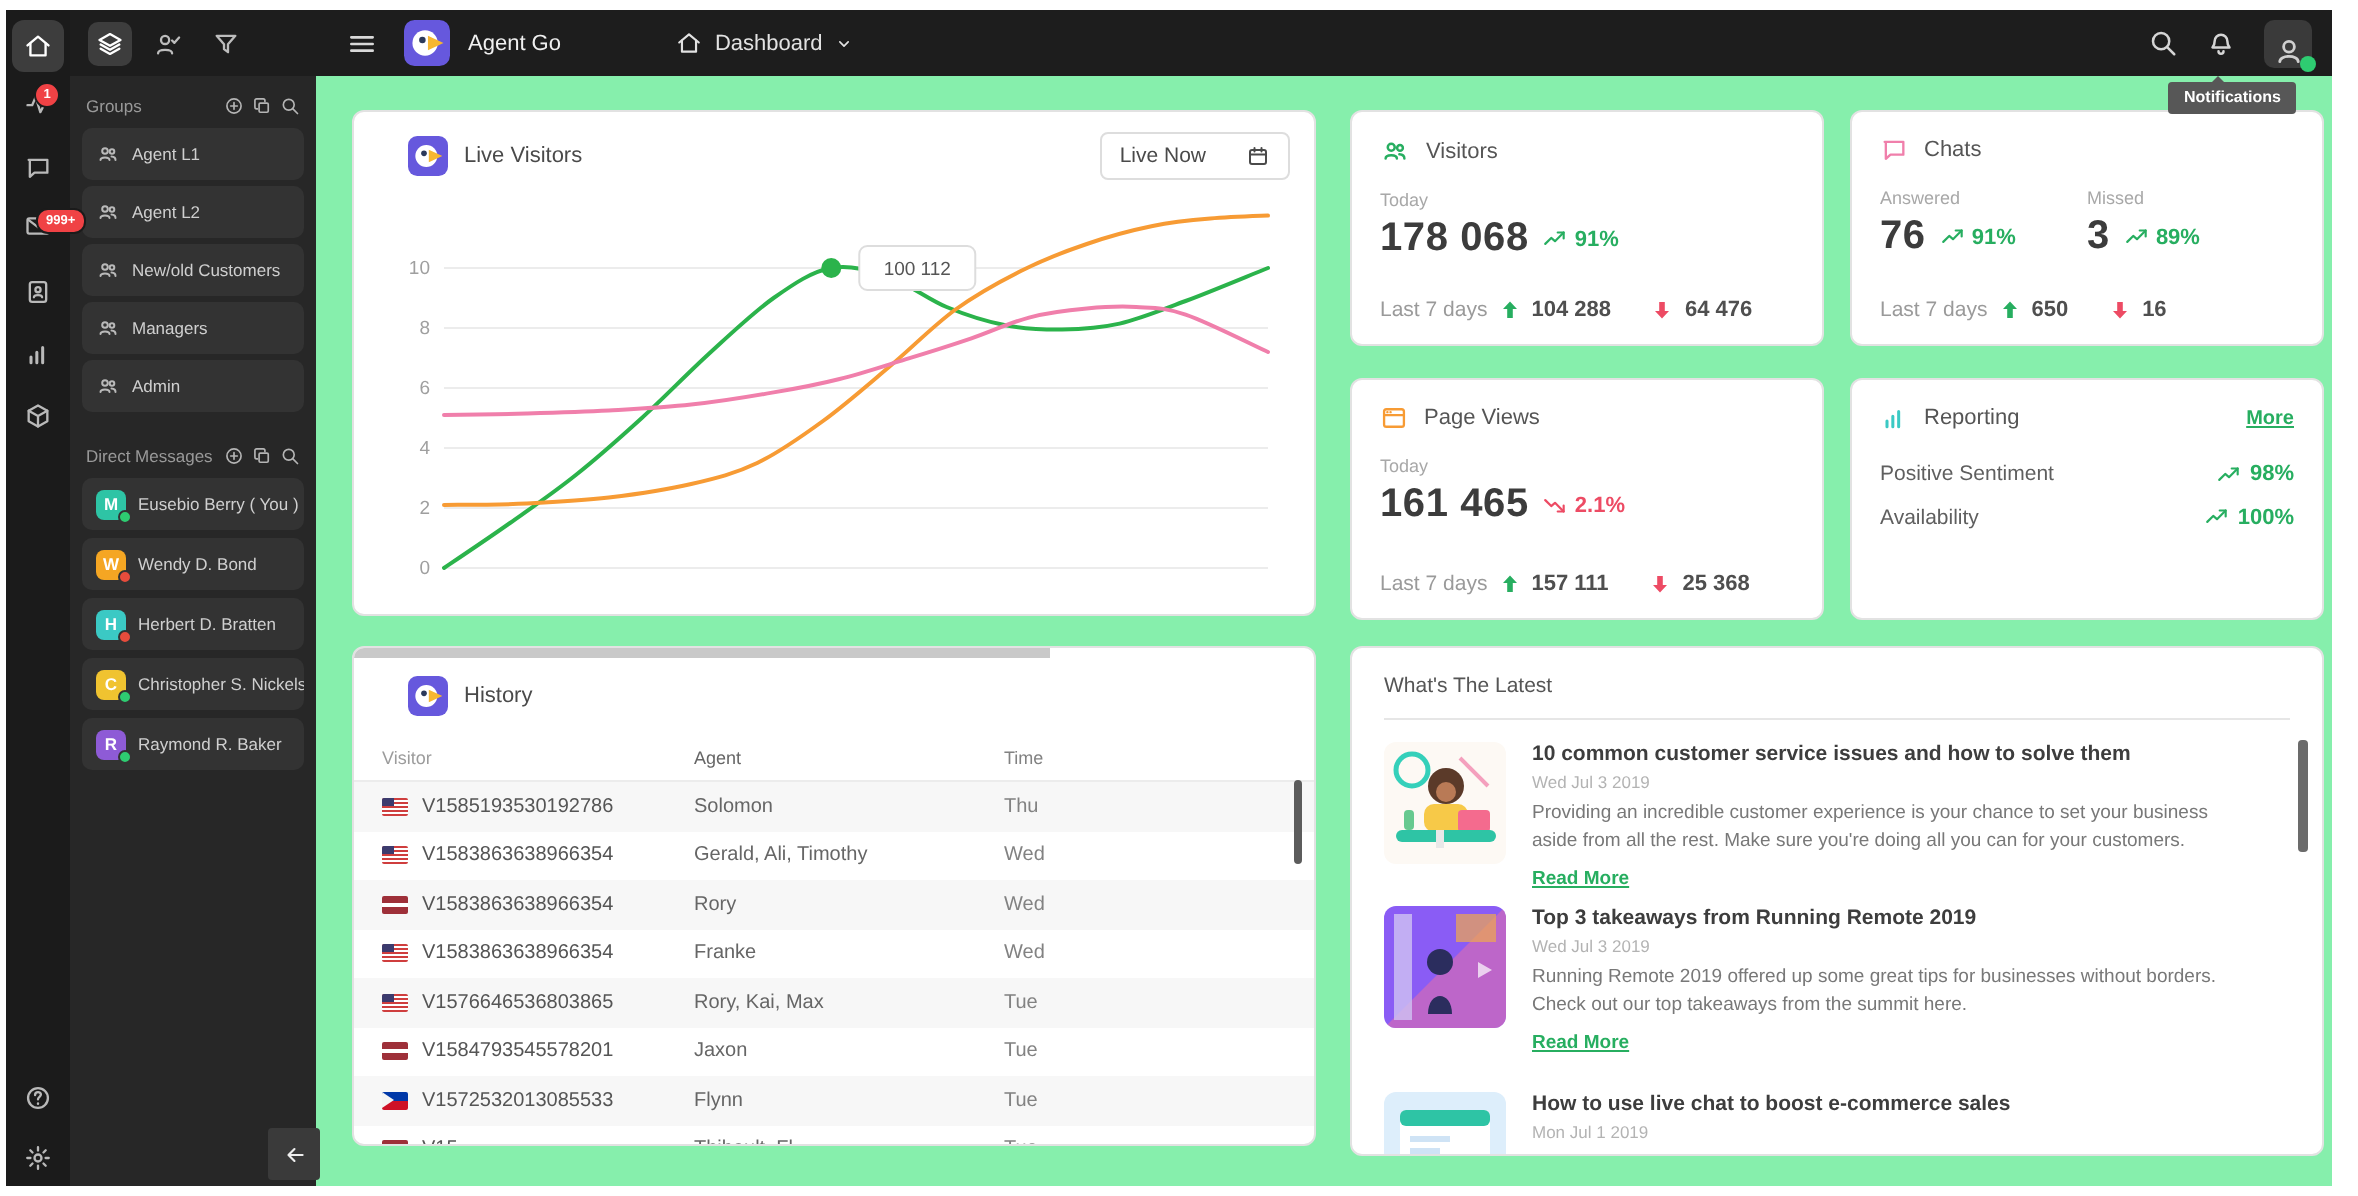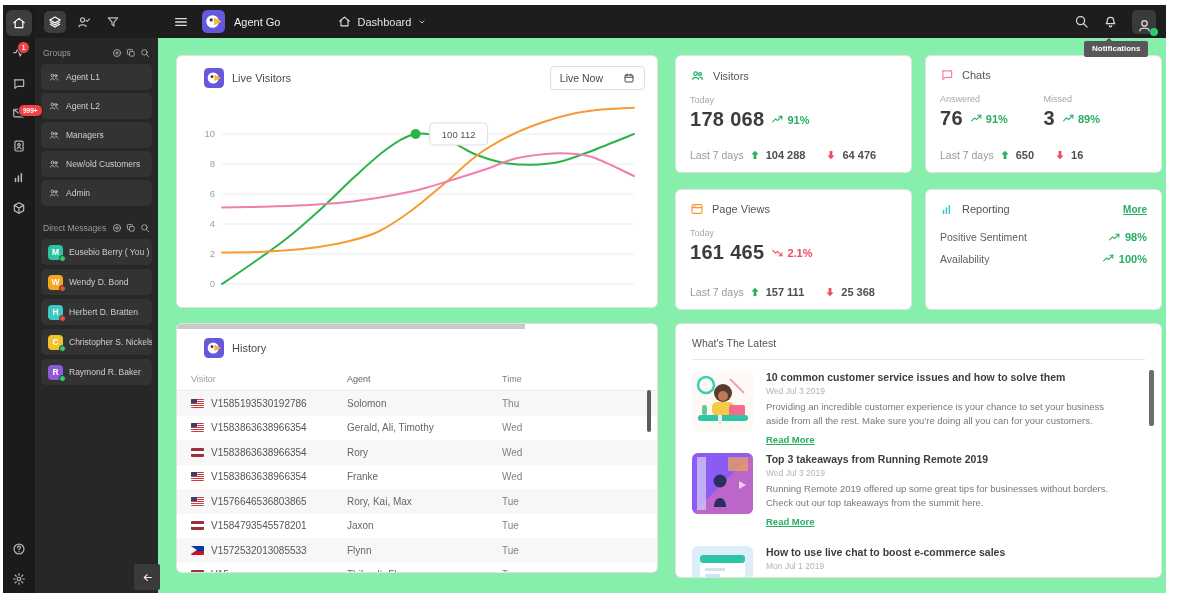--- a/index.html
+++ b/index.html
@@ -237,32 +237,32 @@
         </div>
         <div class="side-item">
           <span style="color:#b9b9b9">
             <svg class="ic" width="12" height="12" viewBox="0 0 24 24" fill="none" stroke="currentColor" stroke-width="2" stroke-linecap="round" stroke-linejoin="round">
               <circle cx="9" cy="9" r="2.8"></circle>
               <path d="M4.5 18c0-3.5 9-3.5 9 0"></path>
               <circle cx="16" cy="9.5" r="2.3"></circle>
               <path d="M15.5 14.6c2.5.2 4 1.5 4 3.4"></path>
             </svg>
           </span>
-    <span>Managers</span>
+    <span>New/old Customers</span>
         </div>
         <div class="side-item">
           <span style="color:#b9b9b9">
             <svg class="ic" width="12" height="12" viewBox="0 0 24 24" fill="none" stroke="currentColor" stroke-width="2" stroke-linecap="round" stroke-linejoin="round">
               <circle cx="9" cy="9" r="2.8"></circle>
               <path d="M4.5 18c0-3.5 9-3.5 9 0"></path>
               <circle cx="16" cy="9.5" r="2.3"></circle>
               <path d="M15.5 14.6c2.5.2 4 1.5 4 3.4"></path>
             </svg>
           </span>
-    <span>New/old Customers</span>
+    <span>Managers</span>
         </div>
         <div class="side-item">
           <span style="color:#b9b9b9">
             <svg class="ic" width="12" height="12" viewBox="0 0 24 24" fill="none" stroke="currentColor" stroke-width="2" stroke-linecap="round" stroke-linejoin="round">
               <circle cx="9" cy="9" r="2.8"></circle>
               <path d="M4.5 18c0-3.5 9-3.5 9 0"></path>
               <circle cx="16" cy="9.5" r="2.3"></circle>
               <path d="M15.5 14.6c2.5.2 4 1.5 4 3.4"></path>
             </svg>
           </span>

